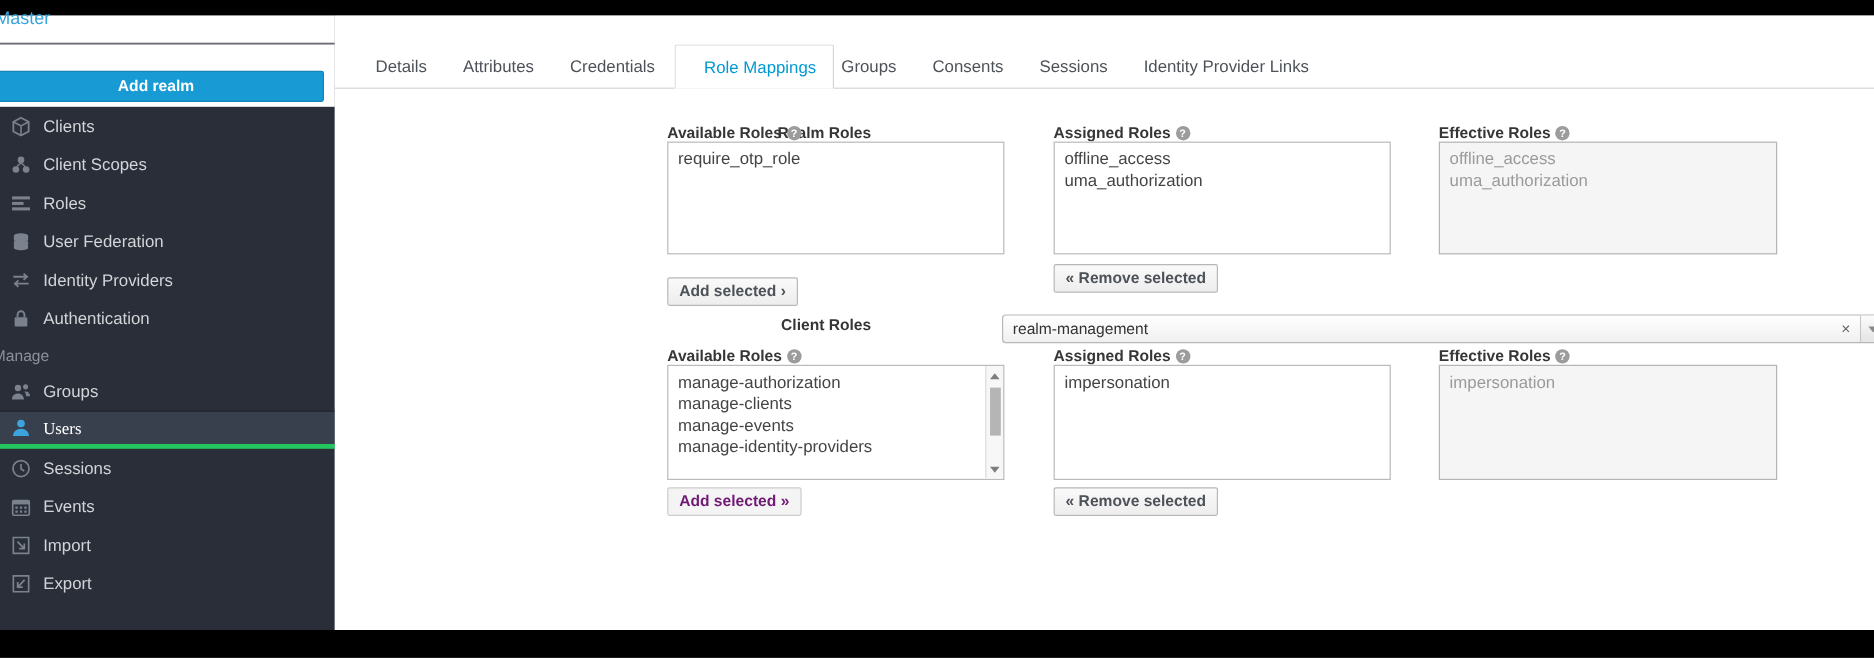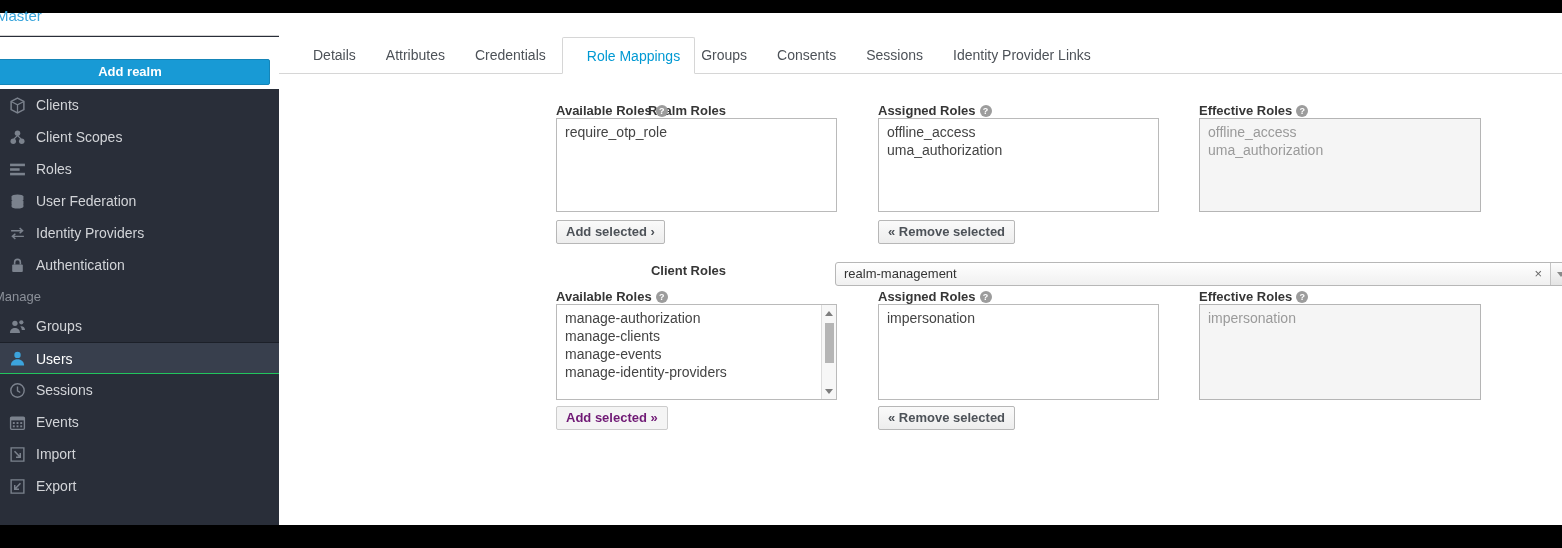--- a/index.html
+++ b/index.html
@@ -76,21 +76,22 @@
   .nav-item {
     position: relative;
     height: 32px; line-height: 32px;
     color: #d2d4d8; font-size: 14px;
     cursor: pointer;
     white-space: nowrap;
   }
   .nav-item.active {
     background: #383f4d;
     border-top: 1px solid #1c2029;
-    border-bottom: 1px solid #22c55e;
+    border-bottom: 4px solid #22c55e;
+    font-family: Liberation Serif, serif;
   }
   .nav-item .ni-icon {
     position: absolute; left: 8px; top: 50%;
     transform: translateY(-50%);
     width: 18px; height: 18px;
     display: flex; align-items: center; justify-content: center;
   }
   .nav-item .ni-icon svg { display: block; }
   .nav-item .ni-label {
     margin-left: 36px;
@@ -391,21 +392,21 @@
         </div>
 
       <div class="form-label" style="left:300px; top:90px; width:147px;">Realm Roles</div>
 
       <div class="col-head" style="left:277px; top:90px;">
         <span>Available Roles</span><span class="help-icon">?</span>
       </div>
       <div class="listbox" id="realm-available-box" style="left:277px; top:105px; width:281px; height:94px;">
           <div class="opt">require_otp_role</div>
         </div>
-      <div class="btn" id="realm-add-btn" style="left:277px; top:207px;">Add selected ›</div>
+      <div class="btn" id="realm-add-btn" style="left:277px; top:218px;">Add selected ›</div>
 
       <div class="col-head" style="left:599px; top:90px;">
         <span>Assigned Roles</span><span class="help-icon">?</span>
       </div>
       <div class="listbox" id="realm-assigned-box" style="left:599px; top:105px; width:281px; height:94px;">
           <div class="opt">offline_access</div>
           <div class="opt">uma_authorization</div>
         </div>
       <div class="btn" id="realm-remove-btn" style="left:599px; top:207px;">« Remove selected</div>
 

